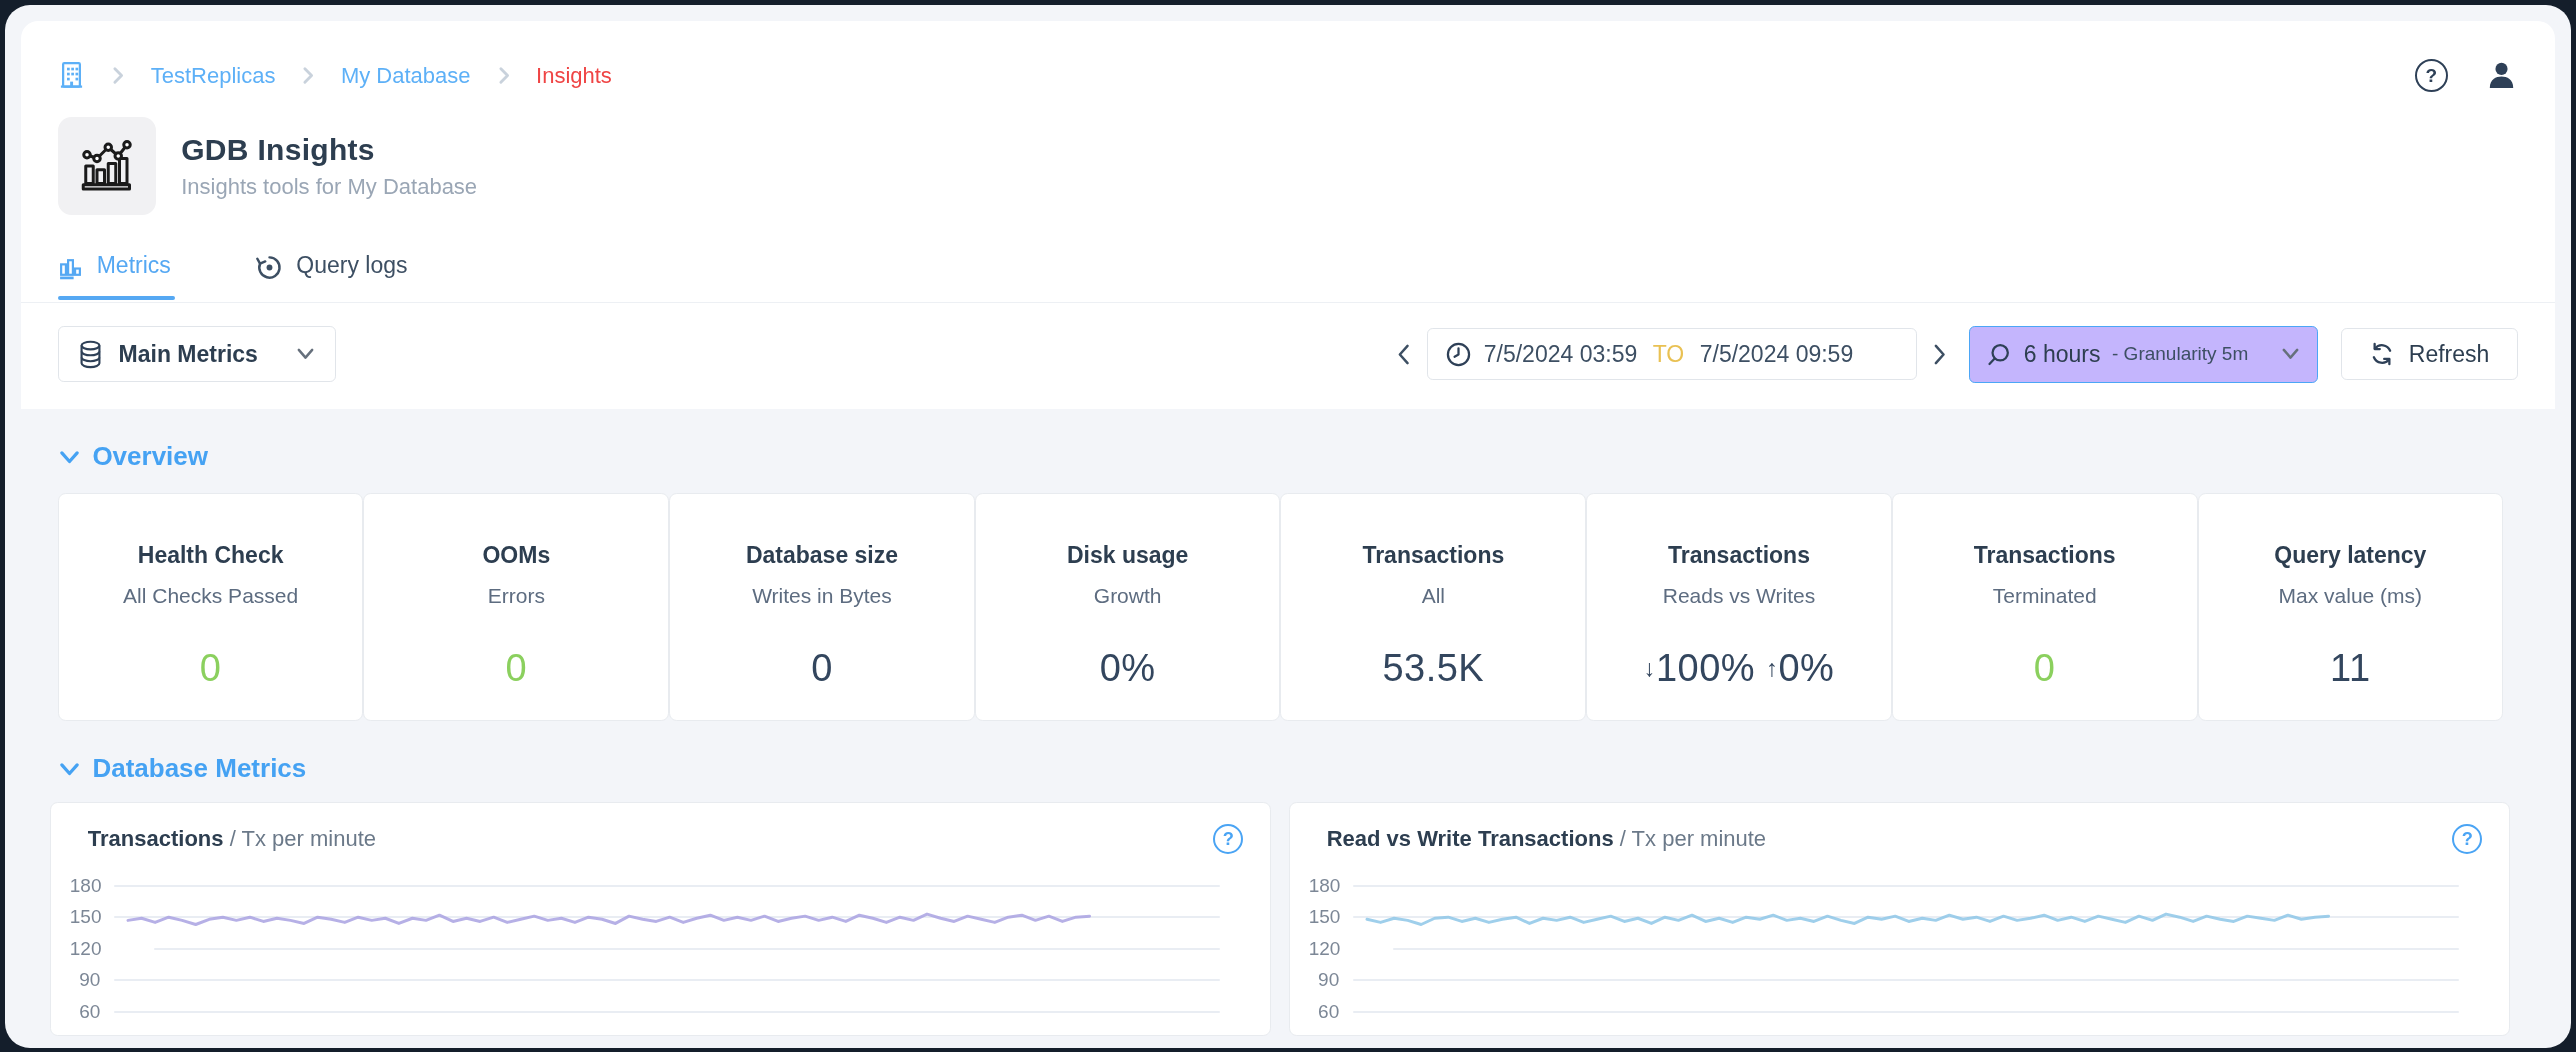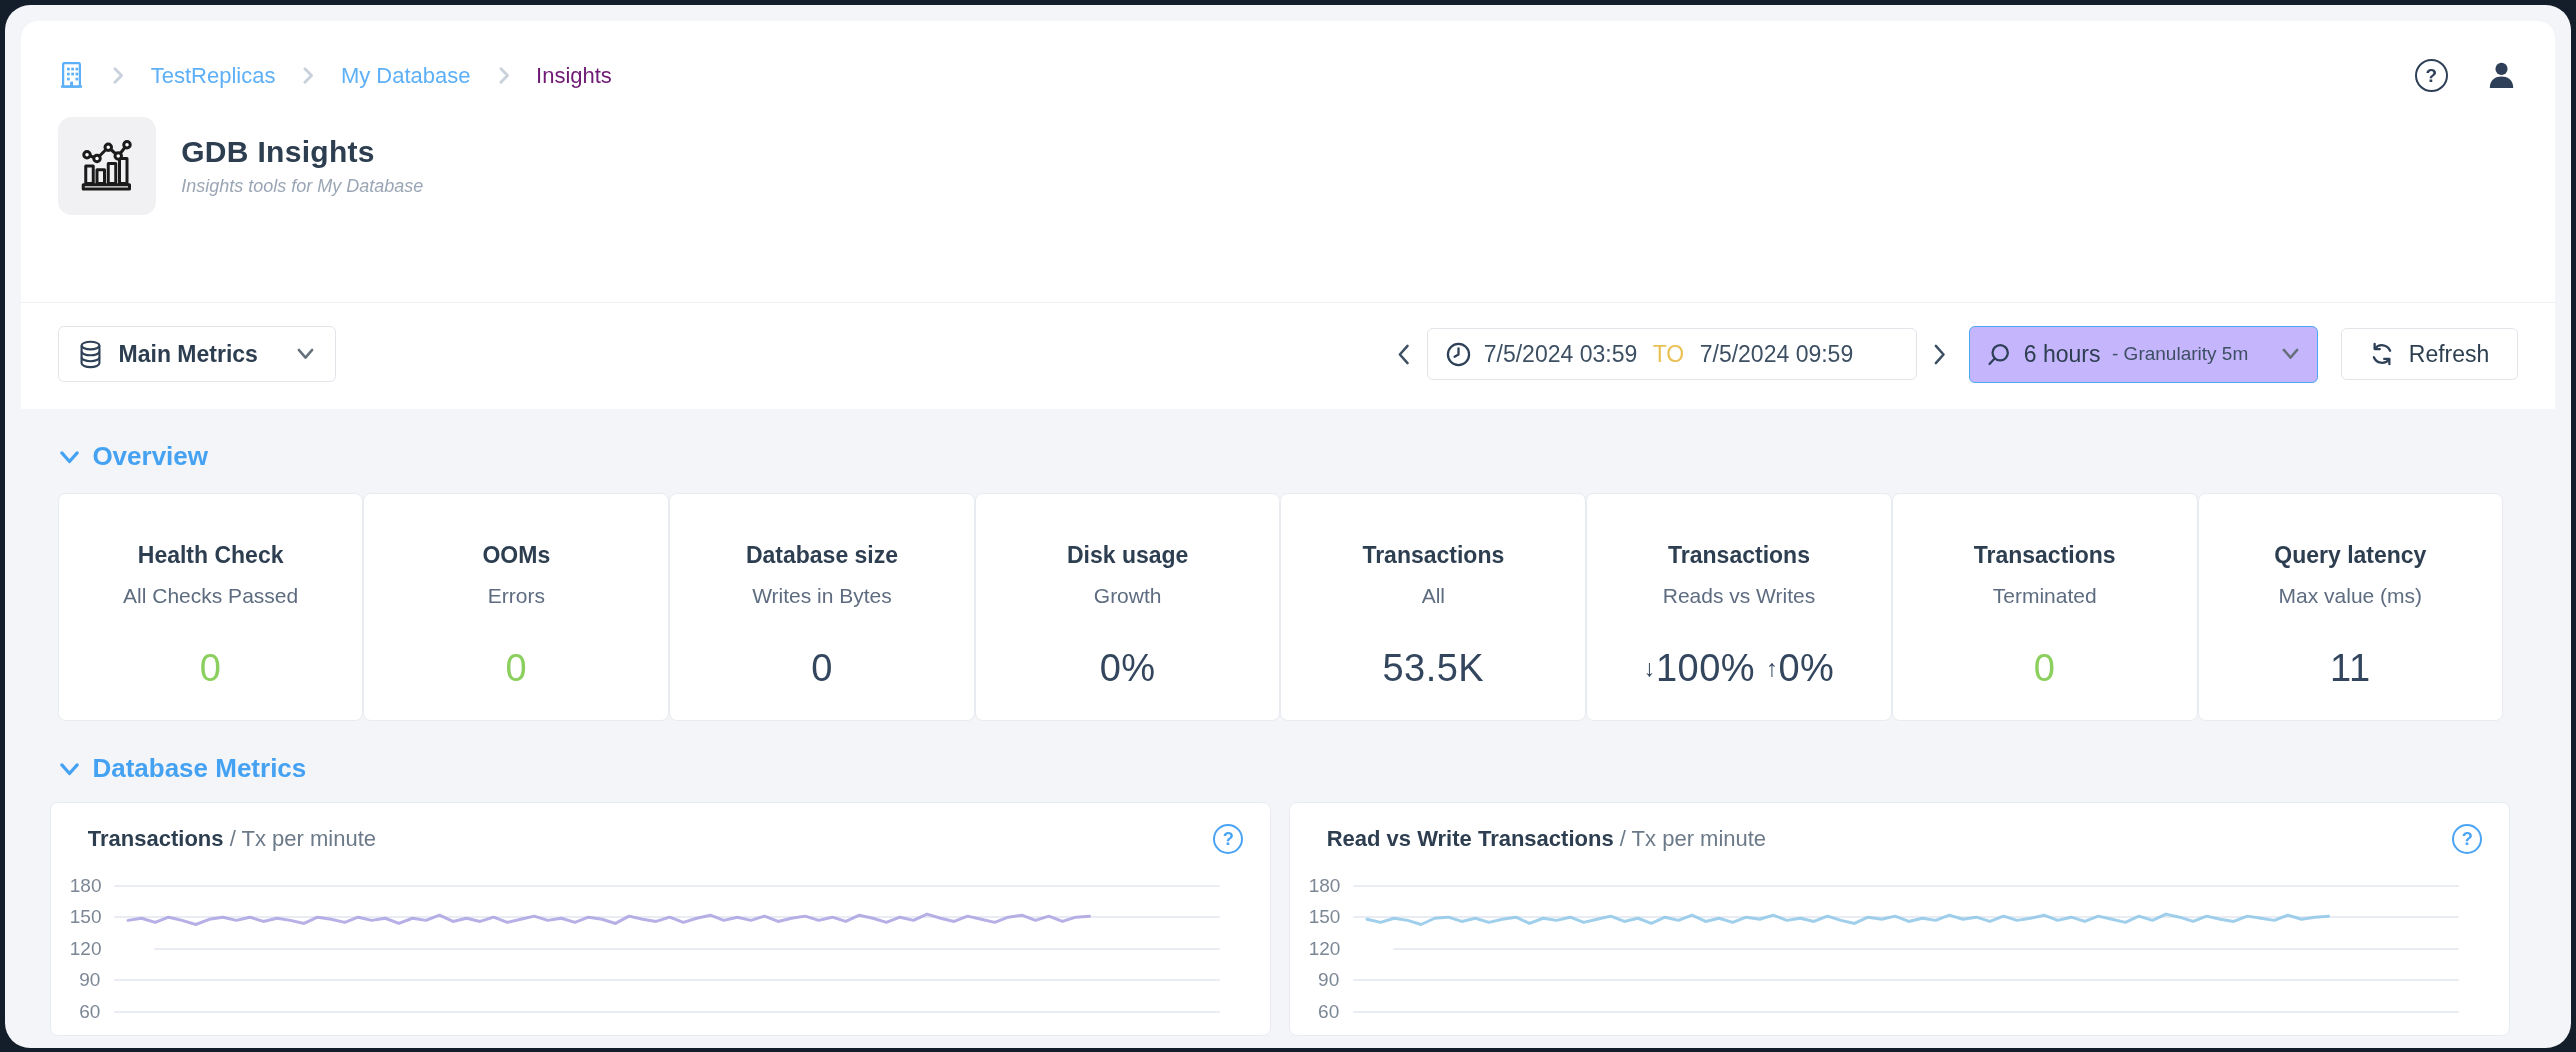--- a/index.html
+++ b/index.html
@@ -10,33 +10,33 @@
   .window { position:absolute; inset:4.8px; background:#f3f5f9; border-radius:25px; overflow:hidden; }
 
   
   .panel-header { position:absolute; left:16.4px; right:16.4px; top:16.4px; height:388px;
                   background:#ffffff; border-radius:17.4px 17.4px 0 0; }
 
   .topbar { position:absolute; top:35px; left:37px; right:37px; height:39px;
             display:flex; justify-content:space-between; align-items:center; }
   .breadcrumb { display:flex; align-items:center; gap:26px; font-size:22px; }
   .breadcrumb a { color:#5db0f7; text-decoration:none; cursor:pointer; }
-  .breadcrumb .current { color:#701a75; }
+  .breadcrumb .current { color:#ef4444; }
   .crumb-chev { width:13.5px; height:21px; }
   .crumb-chev polyline { fill:none; stroke:#c9d2dc; stroke-width:3; stroke-linecap:round; stroke-linejoin:round; }
   .topbar-right { display:flex; align-items:center; gap:37px; }
   .help-circle { width:33px; height:33px; border:2.9px solid #2e4057; border-radius:50%;
                  display:flex; align-items:center; justify-content:center;
                  color:#2e4057; font-size:19px; font-weight:bold; cursor:pointer; }
 
   .page-head { position:absolute; top:96px; left:37px; display:flex; align-items:center; gap:25px; }
   .app-tile { width:98px; height:98px; background:#f1f1f3; border-radius:13.5px;
               display:flex; align-items:center; justify-content:center; }
   .page-title { font-size:30px; font-weight:bold; color:#2d3e50; letter-spacing:0.3px; }
-  .page-subtitle { font-size:18px; color:#9aa6b5; margin-top:7px;font-style:italic; }
+  .page-subtitle { font-size:22px; color:#9aa6b5; margin-top:7px; }
 
   .tabs { position:absolute; top:225px; left:37px; height:56px; display:flex; gap:85px; }
   .tab { position:relative; display:flex; align-items:flex-start; gap:13.5px; font-size:23px;
          color:#3d4f63; cursor:pointer; padding-top:5.8px; }
   .tab.active { color:#55a8f3; }
   .tab.active::after { content:""; position:absolute; left:0; right:-3.9px; bottom:1.9px;
                        height:3.9px; border-radius:1.9px; background:#55a8f3; }
   .tabs-divider { position:absolute; top:281px; left:0; right:0; height:1px; background:#edf0f4; }
 
   .toolbar { position:absolute; left:37px; right:37px; top:305px; height:56px;
@@ -161,20 +161,41 @@
               <circle cx="40" cy="7" r="2.6" fill="#fff"></circle>
             </g>
           </svg>
         </div>
         <div>
           <div class="page-title">GDB Insights</div>
           <div class="page-subtitle">Insights tools for My Database</div>
         </div>
       </div>
 
+      <div class="tabs">
+        <div class="tab active">
+          <svg class="icon-svg" width="25" height="27" viewBox="0 0 24 24" style="margin-top:1.9px;">
+            <g fill="none" stroke="#55a8f3" stroke-width="2.1">
+              <rect x="3" y="9" width="4.6" height="10"></rect>
+              <rect x="9.7" y="5" width="4.6" height="14"></rect>
+              <rect x="16.4" y="13" width="4.6" height="6"></rect>
+              <line x1="2" y1="22" x2="15" y2="22" stroke-width="2.6"></line>
+            </g>
+          </svg>
+          <span>Metrics</span>
+        </div>
+        <div class="tab">
+          <svg class="icon-svg" width="27" height="27" viewBox="0 0 24 24" style="margin-top:1.9px;">
+            <path d="M12 3 a9 9 0 1 1 -8.4 5.6" fill="none" stroke="#3d4f63" stroke-width="2.2" stroke-linecap="round"></path>
+            <polyline points="1.2,4.2 3.6,8.6 8.2,6.6" fill="none" stroke="#3d4f63" stroke-width="2.2" stroke-linecap="round" stroke-linejoin="round"></polyline>
+            <circle cx="12" cy="12" r="2.6" fill="#3d4f63"></circle>
+          </svg>
+          <span>Query logs</span>
+        </div>
+      </div>
       <div class="tabs-divider"></div>
 
       <div class="toolbar">
         <div class="select-main">
           <svg class="icon-svg" width="25" height="29" viewBox="0 0 22 26">
             <g fill="none" stroke="#2e4057" stroke-width="1.9">
               <ellipse cx="11" cy="5" rx="8" ry="3.4"></ellipse>
               <path d="M3 5 v5.3 c0 1.9 3.6 3.4 8 3.4 s8 -1.5 8 -3.4 V5"></path>
               <path d="M3 10.3 v5.3 c0 1.9 3.6 3.4 8 3.4 s8 -1.5 8 -3.4 v-5.3"></path>
               <path d="M3 15.6 v5.3 c0 1.9 3.6 3.4 8 3.4 s8 -1.5 8 -3.4 v-5.3"></path>

